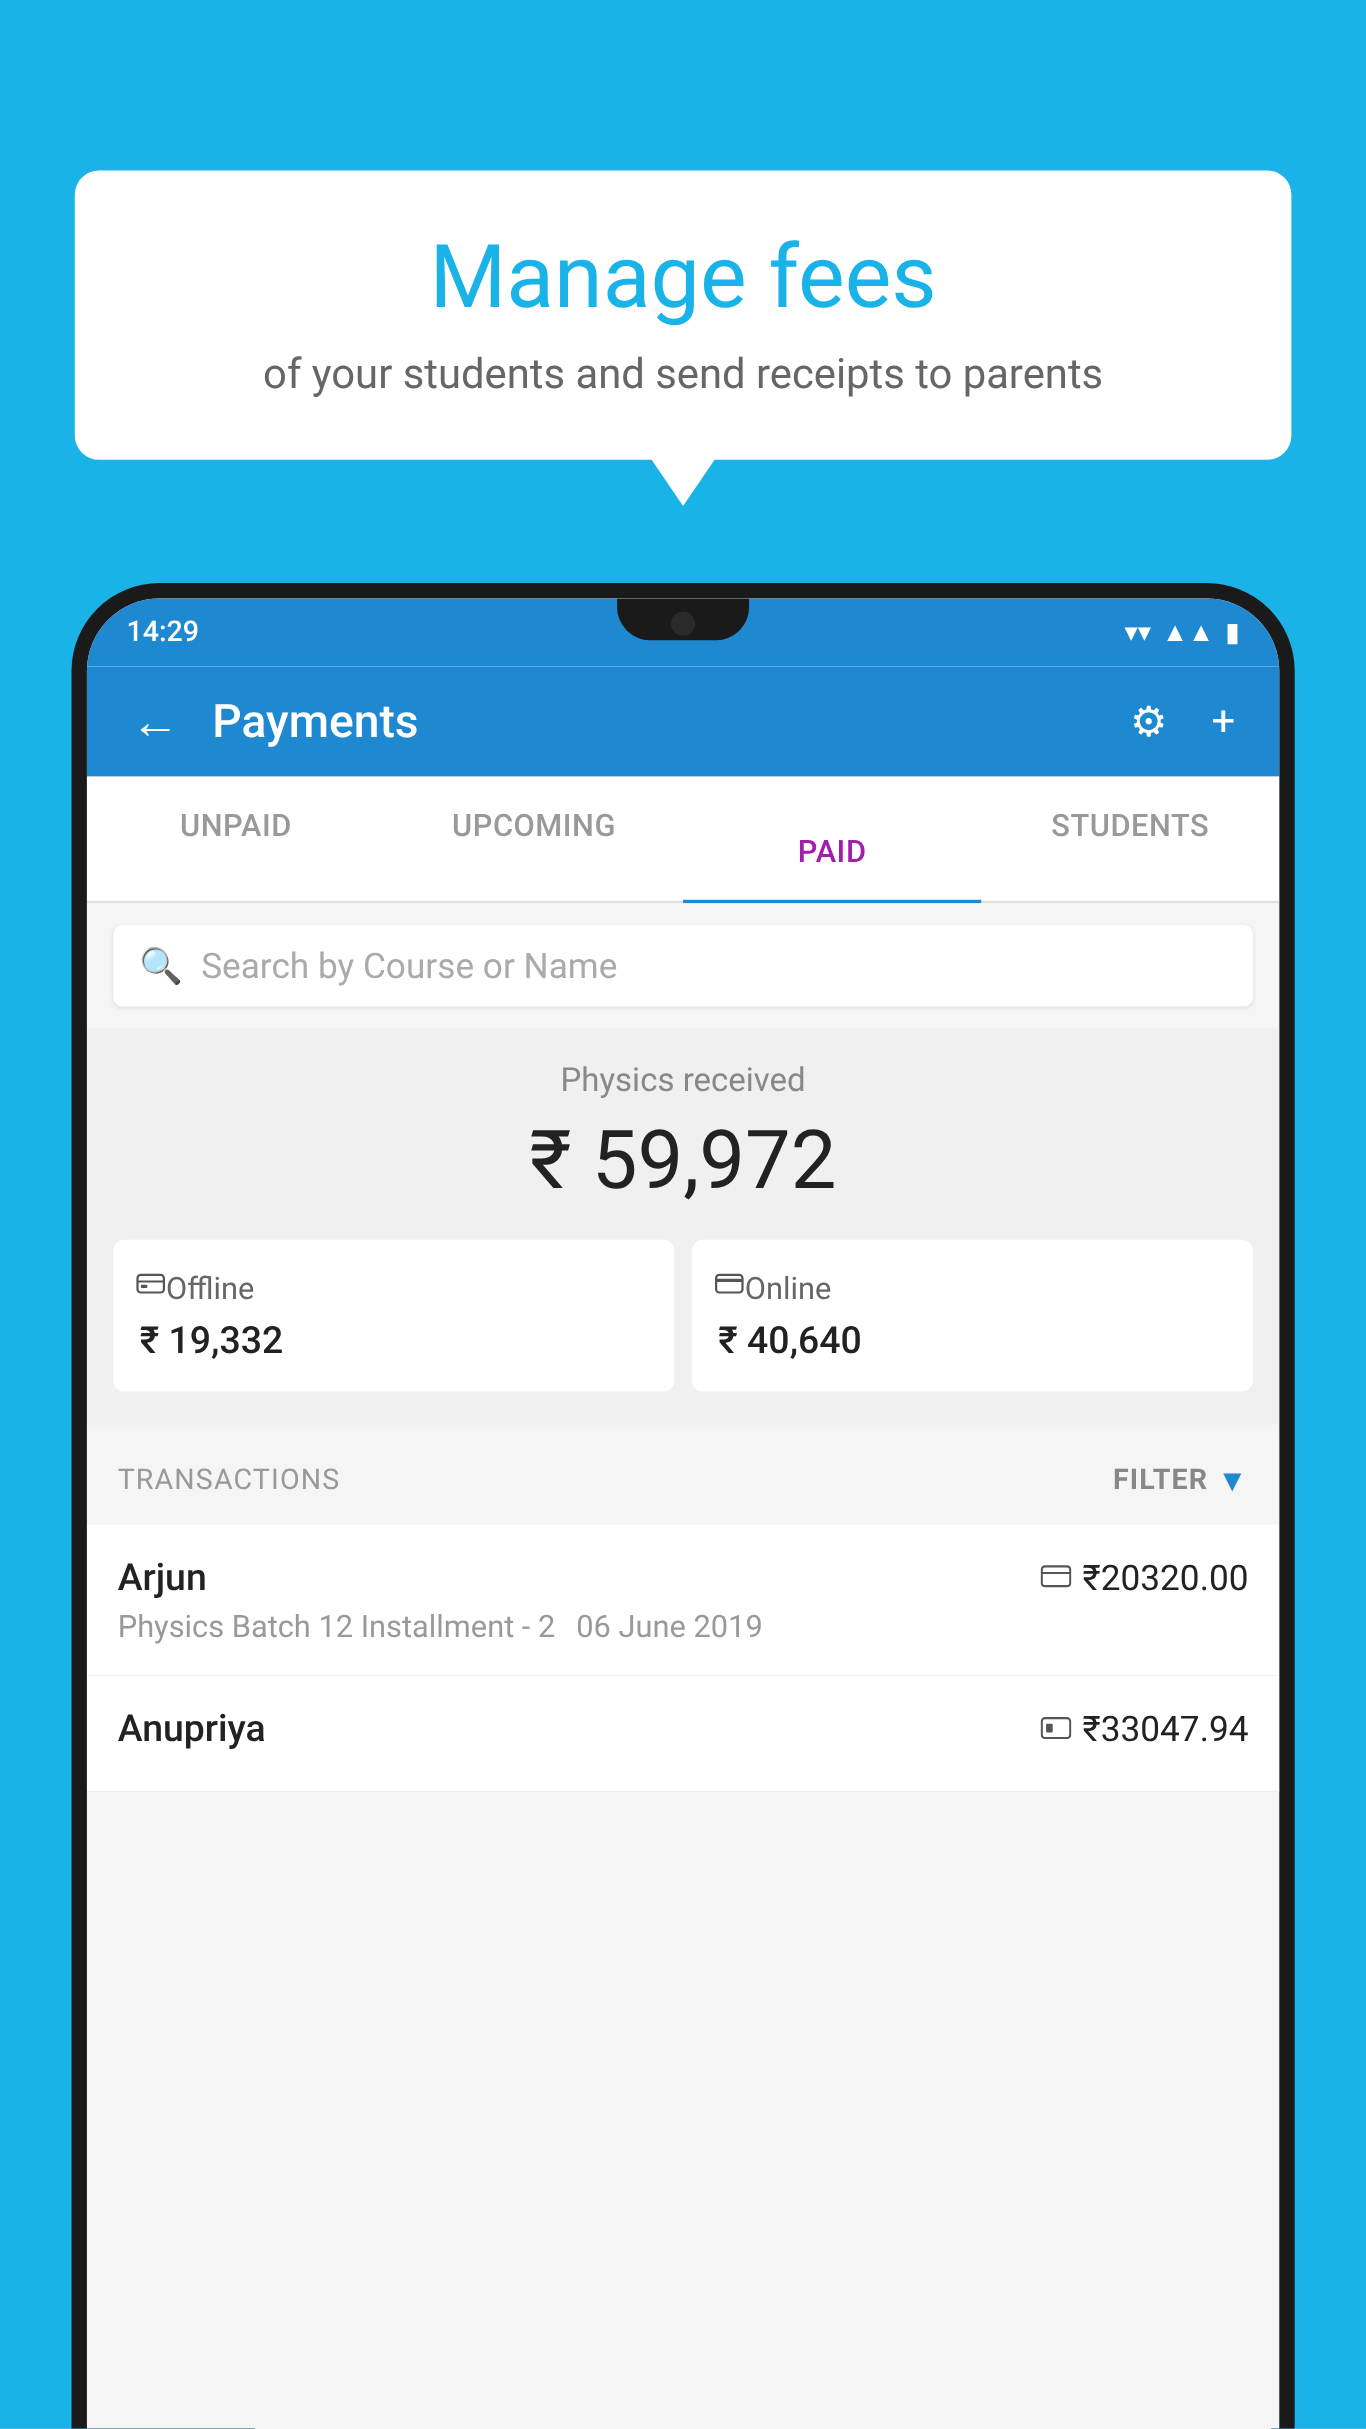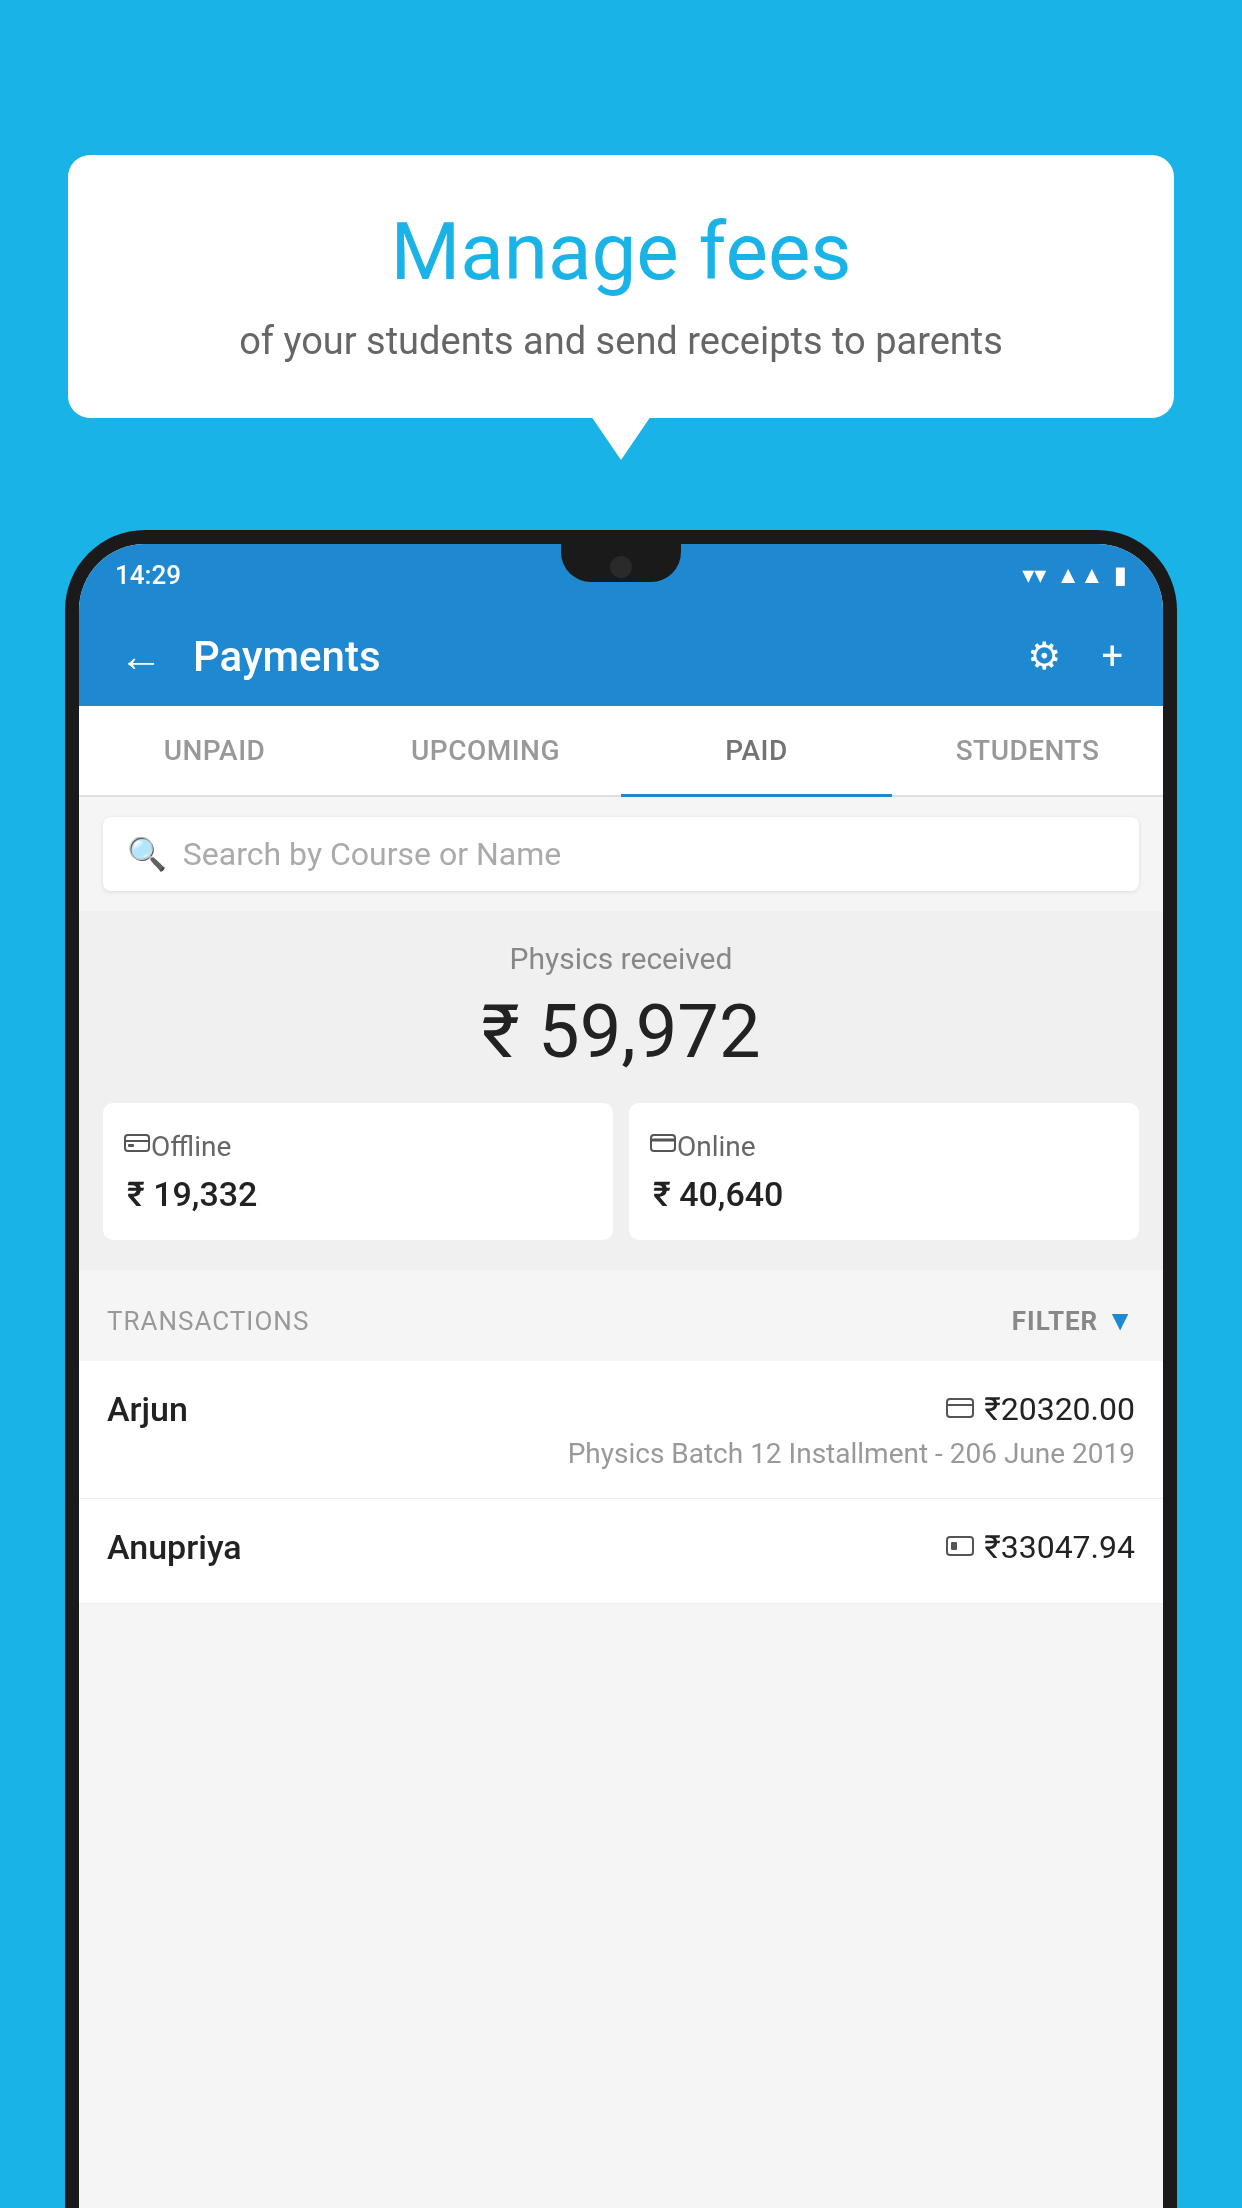--- a/index.html
+++ b/index.html
@@ -159,21 +159,22 @@
       text-align: center;
       padding: 28px 10px;
       font-size: 28px;
       font-weight: 500;
       color: #999;
       cursor: pointer;
       letter-spacing: 0.5px;
       position: relative;
     }
     .tab.active {
-      color: #737373;
+      color: #a21caf;
+      margin-top: 24px;
     }
     .tab.active::after {
       content: '';
       position: absolute;
       bottom: -2px;
       left: 0;
       right: 0;
       height: 3px;
       background: #1e88d0;
     }
@@ -308,21 +309,22 @@
     .amount-icon {
       color: #555;
       font-size: 28px;
     }
     .amount-value {
       font-size: 32px;
       color: #222;
     }
     .transaction-bottom {
       display: flex;
-      justify-content: flex-end;
+      justify-content: flex-start;
+      gap: 19px;
     }
     .course-info {
       font-size: 28px;
       color: #999;
     }
     .date-info {
       font-size: 28px;
       color: #999;
     }
   </style>

